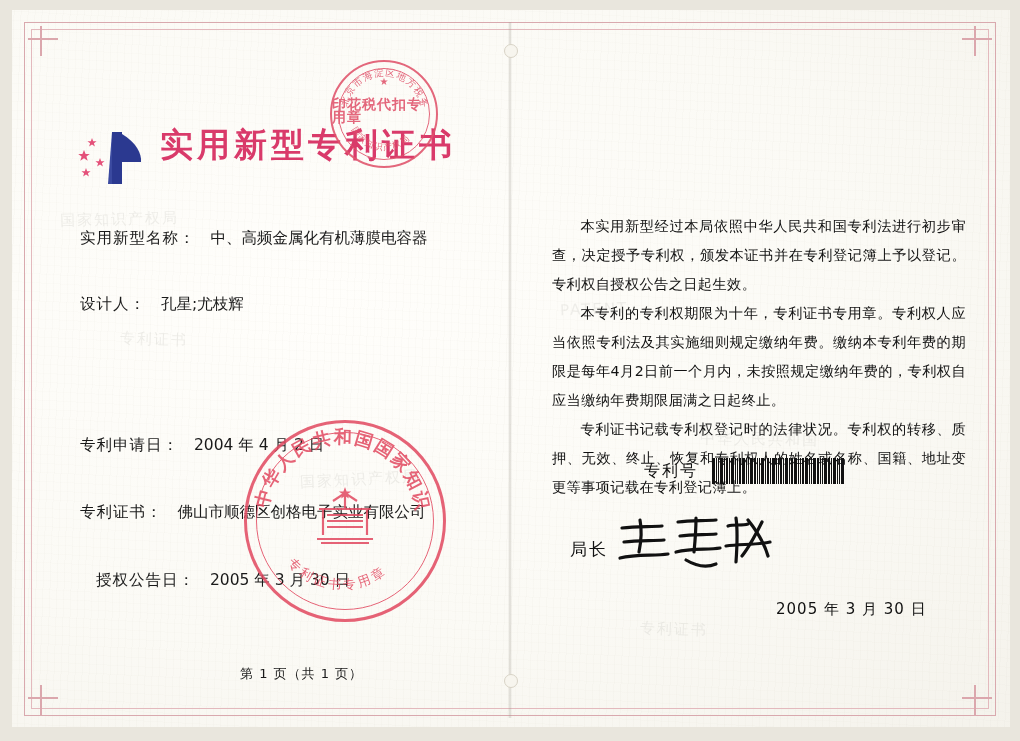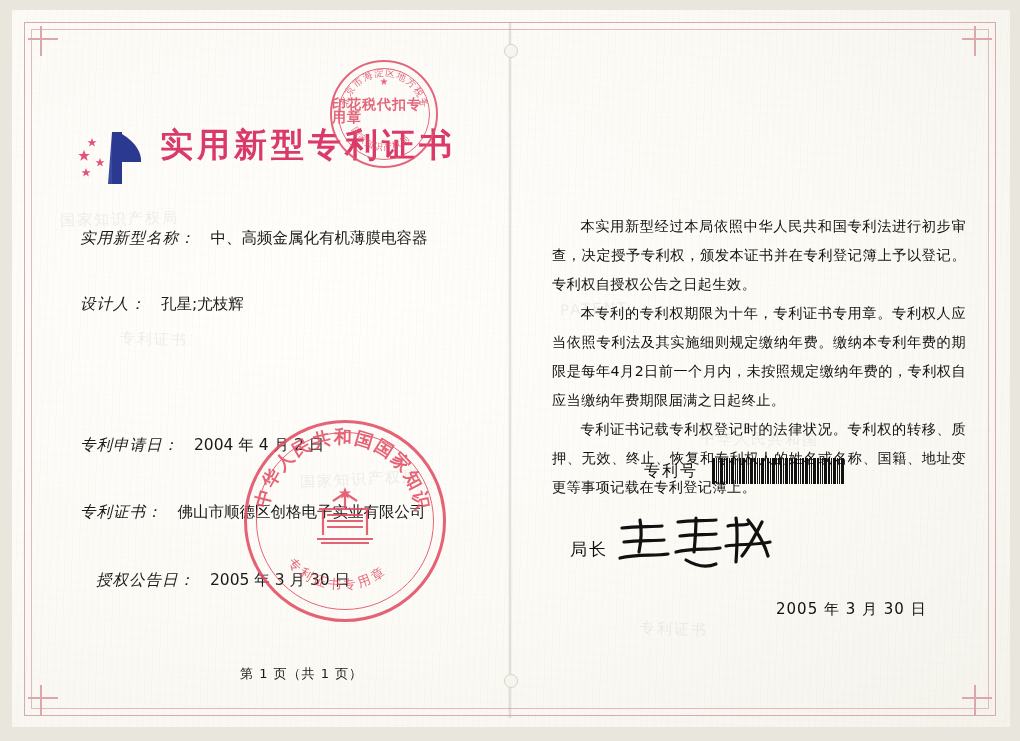--- a/index.html
+++ b/index.html
@@ -131,21 +131,21 @@
     white-space: nowrap;
     line-height: 1;
   }
   .field {
     position: absolute;
     font-size: 15.5px;
     color: #1a1a1a;
     white-space: nowrap;
     font-family: "DejaVu Sans", sans-serif;
   }
-  .field .label { letter-spacing: 1px; font-style: italic; }
+  .field .label { letter-spacing: 1px; }
   .field .value { margin-left: 10px; }
   .f1 { left: 40px; top: 188px; }
   .f2 { left: 40px; top: 254px; }
   .f3 { left: 40px; top: 328px; }
   .f4 { left: 40px; top: 395px; }
   .f5 { left: 40px; top: 462px; }
   .f6 { left: 56px; top: 530px; }
   .page-foot {
     position: absolute;
     left: 200px; top: 625px;

